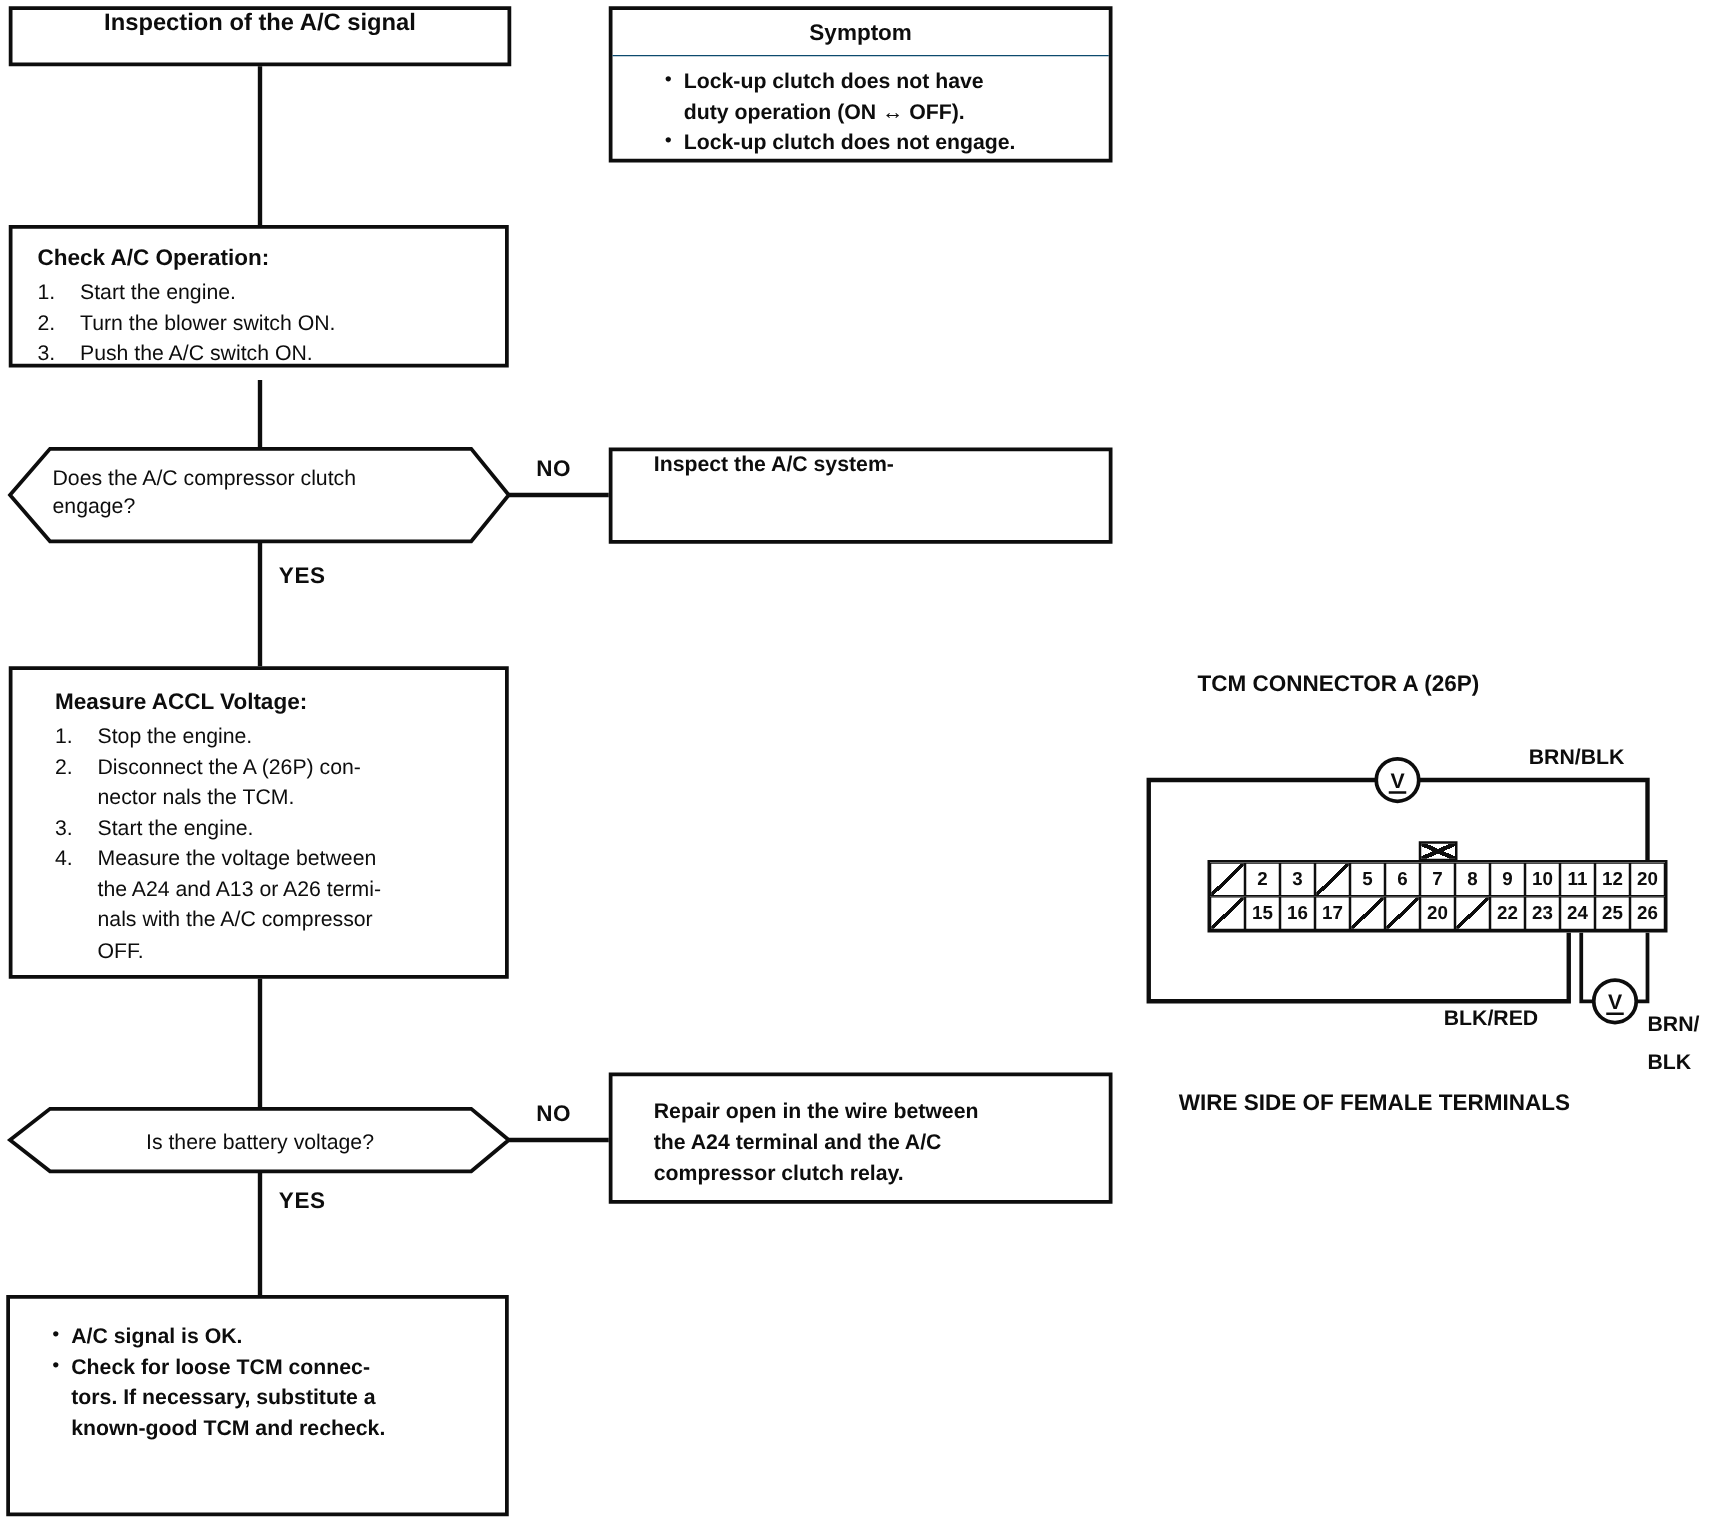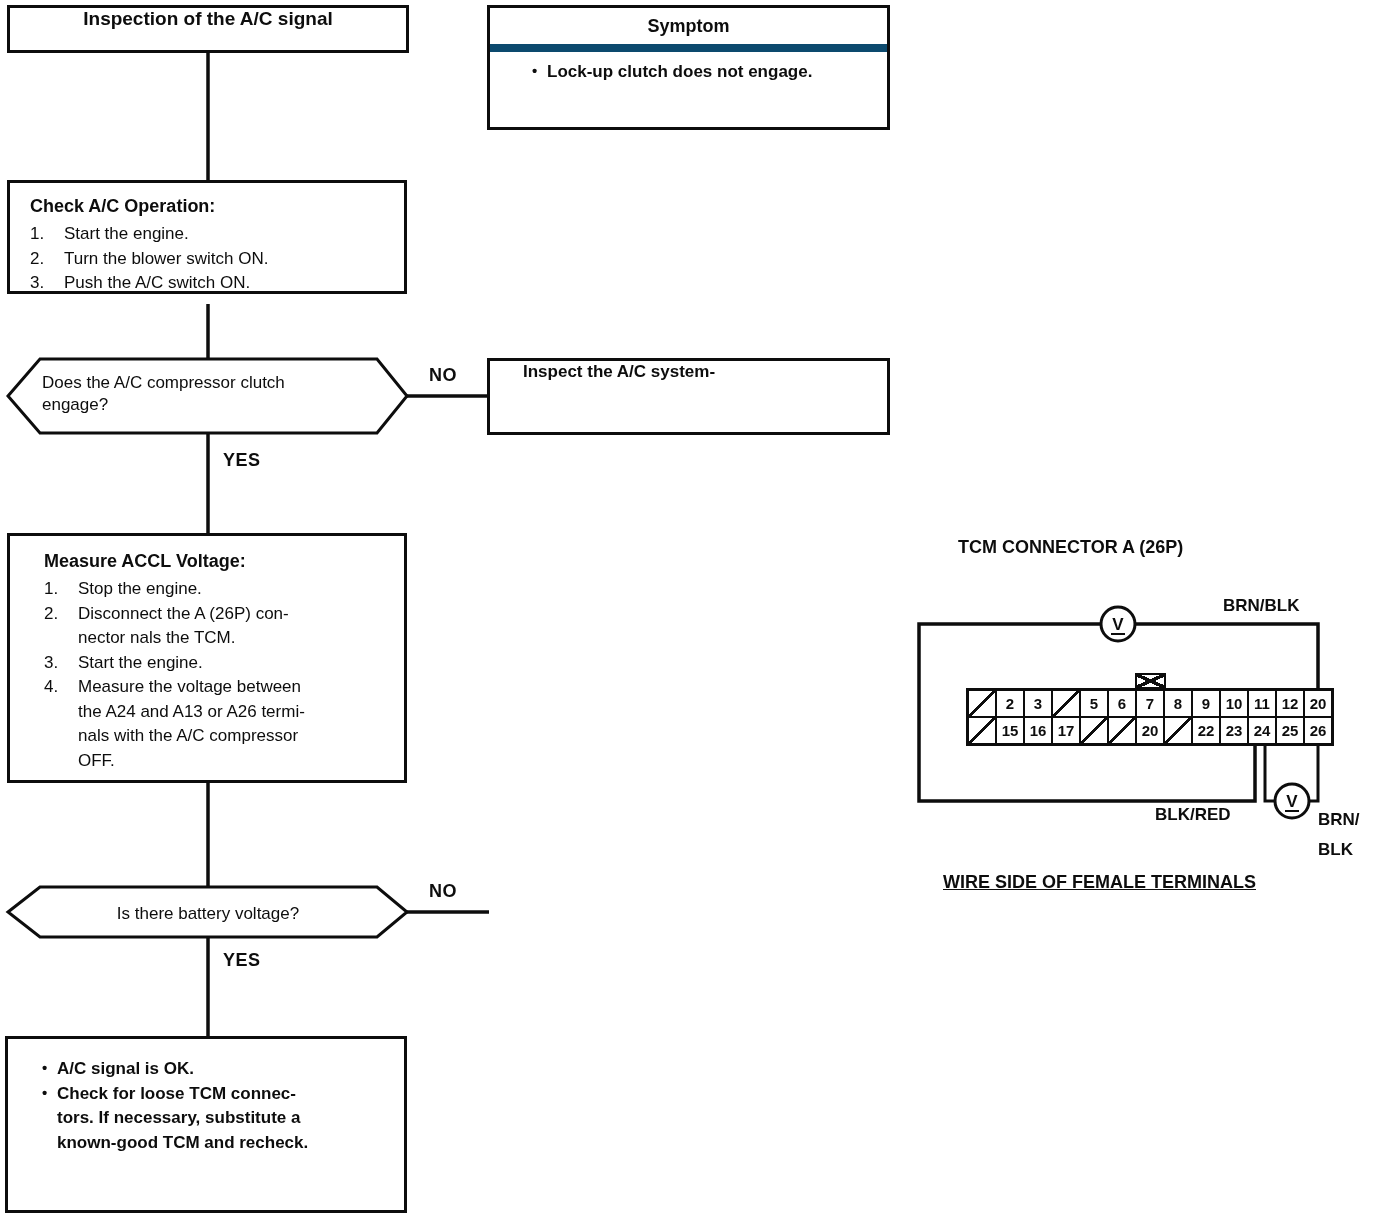--- a/index.html
+++ b/index.html
@@ -86,24 +86,26 @@
       <text x="1292" y="807" text-anchor="middle" font-size="17" font-weight="bold" fill="#0d0d0d">V</text>
       <line x1="1285" y1="811" x2="1299" y2="811" stroke="#0d0d0d" stroke-width="2"></line>
     </g>
   </svg>
 
   <div class="abs box" style="left:7px;top:5px;width:402px;height:48px;display:flex;align-items:flex-start;justify-content:center;">
     <span class="bold" style="font-size:19px;">Inspection of the A/C signal</span>
   </div>
 
   <div class="abs box" style="left:487px;top:5px;width:403px;height:125px;">
-    <div style="height:36px;border-bottom:8px solid #0c4a6e;display:flex;align-items:center;justify-content:center;">
+    <div style="height:36px;border-bottom:1px solid #0c4a6e;display:flex;align-items:center;justify-content:center;">
       <span class="bold" style="font-size:18px;">Symptom</span>
     </div>
     <ul class="dotlist" style="padding:8px 8px 0 42px;">
+      <li>Lock-up clutch does not have
+duty operation (ON ↔ OFF).</li>
       <li>Lock-up clutch does not engage.</li>
     </ul>
   </div>
 
   <div class="abs box" style="left:7px;top:180px;width:400px;height:114px;padding:13px 8px 0 20px;">
     <div class="bold" style="font-size:18px;margin-bottom:5px;">Check A/C Operation:</div>
     <ol class="numlist">
       <li>Start the engine.</li>
       <li>Turn the blower switch ON.</li>
       <li>Push the A/C switch ON.</li>
@@ -130,20 +132,23 @@
 the A24 and A13 or A26 termi-
 nals with the A/C compressor
 OFF.</li>
     </ol>
   </div>
 
   <div class="abs hex-text" style="left:8px;top:903px;width:400px;text-align:center;">Is there battery voltage?</div>
   <div class="abs branch-label" style="left:429px;top:881px;">NO</div>
   <div class="abs branch-label" style="left:223px;top:950px;">YES</div>
 
+  <div class="abs box pre bold" style="left:487px;top:858px;width:403px;height:105px;padding:15px 10px 0 33px;font-size:17px;line-height:25px;">Repair open in the wire between
+the A24 terminal and the A/C
+compressor clutch relay.</div>
 
   <div class="abs box" style="left:5px;top:1036px;width:402px;height:177px;padding:18px 6px 0 34px;">
     <ul class="dotlist">
       <li>A/C signal is OK.</li>
       <li>Check for loose TCM connec-
 tors. If necessary, substitute a
 known-good TCM and recheck.</li>
     </ul>
   </div>
 
@@ -180,15 +185,15 @@
     <span class="pin">23</span>
     <span class="pin">24</span>
     <span class="pin">25</span>
     <span class="pin">26</span>
   </div>
 
   <div class="abs bold" style="left:1155px;top:805px;font-size:17px;">BLK/RED</div>
   <div class="abs bold pre" style="left:1318px;top:805px;font-size:17px;line-height:30px;">BRN/
 BLK</div>
 
-  <div class="abs bold" style="left:943px;top:872px;font-size:18px;text-decoration:underline;">WIRE SIDE OF FEMALE TERMINALS</div>
+  <div class="abs bold" style="left:943px;top:872px;font-size:18px;">WIRE SIDE OF FEMALE TERMINALS</div>
 
 </div>
 
 </body></html>

